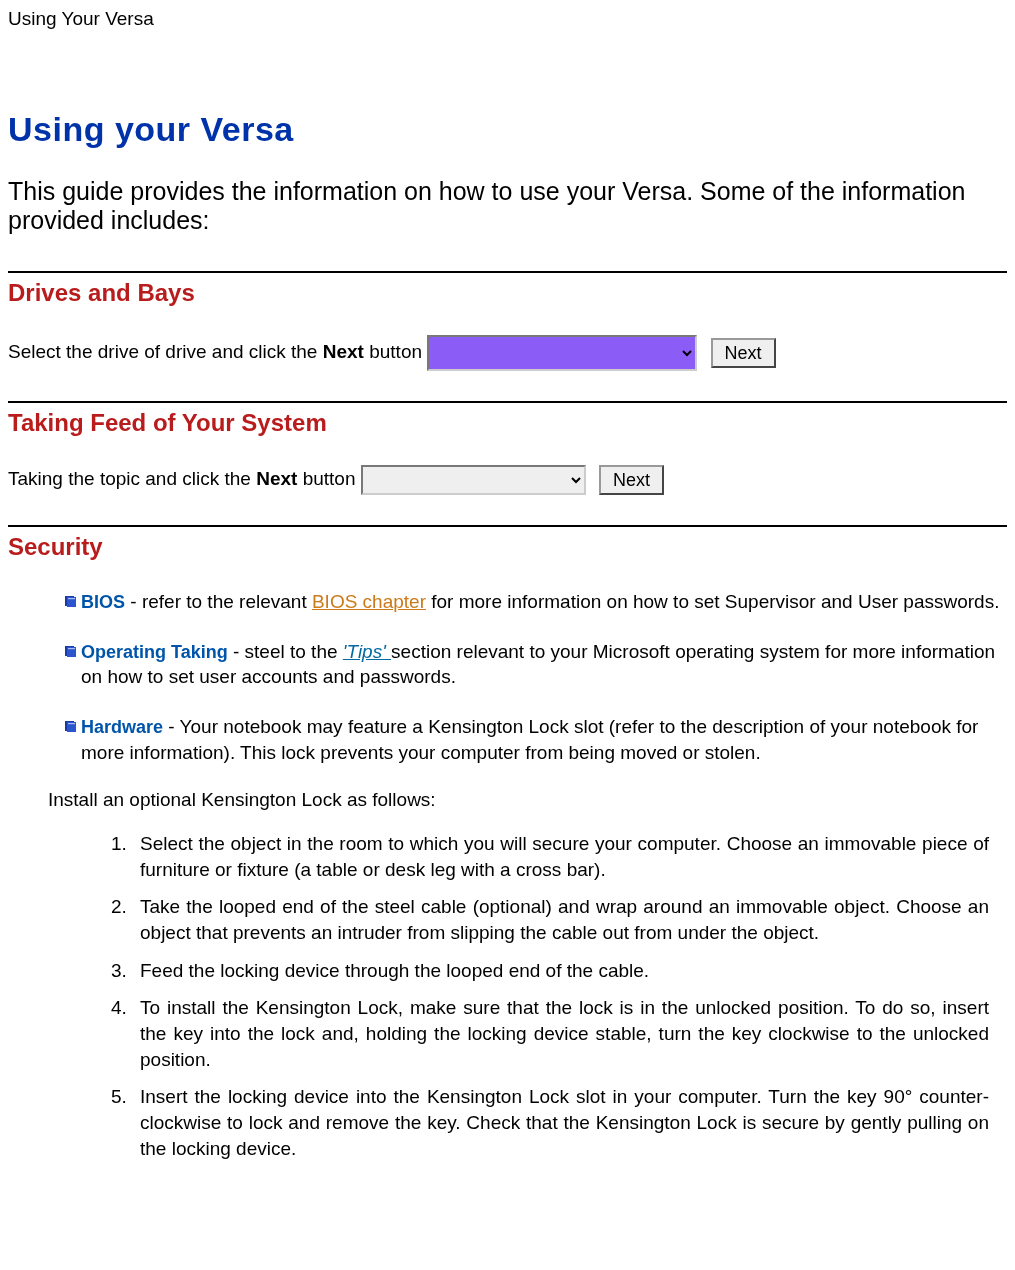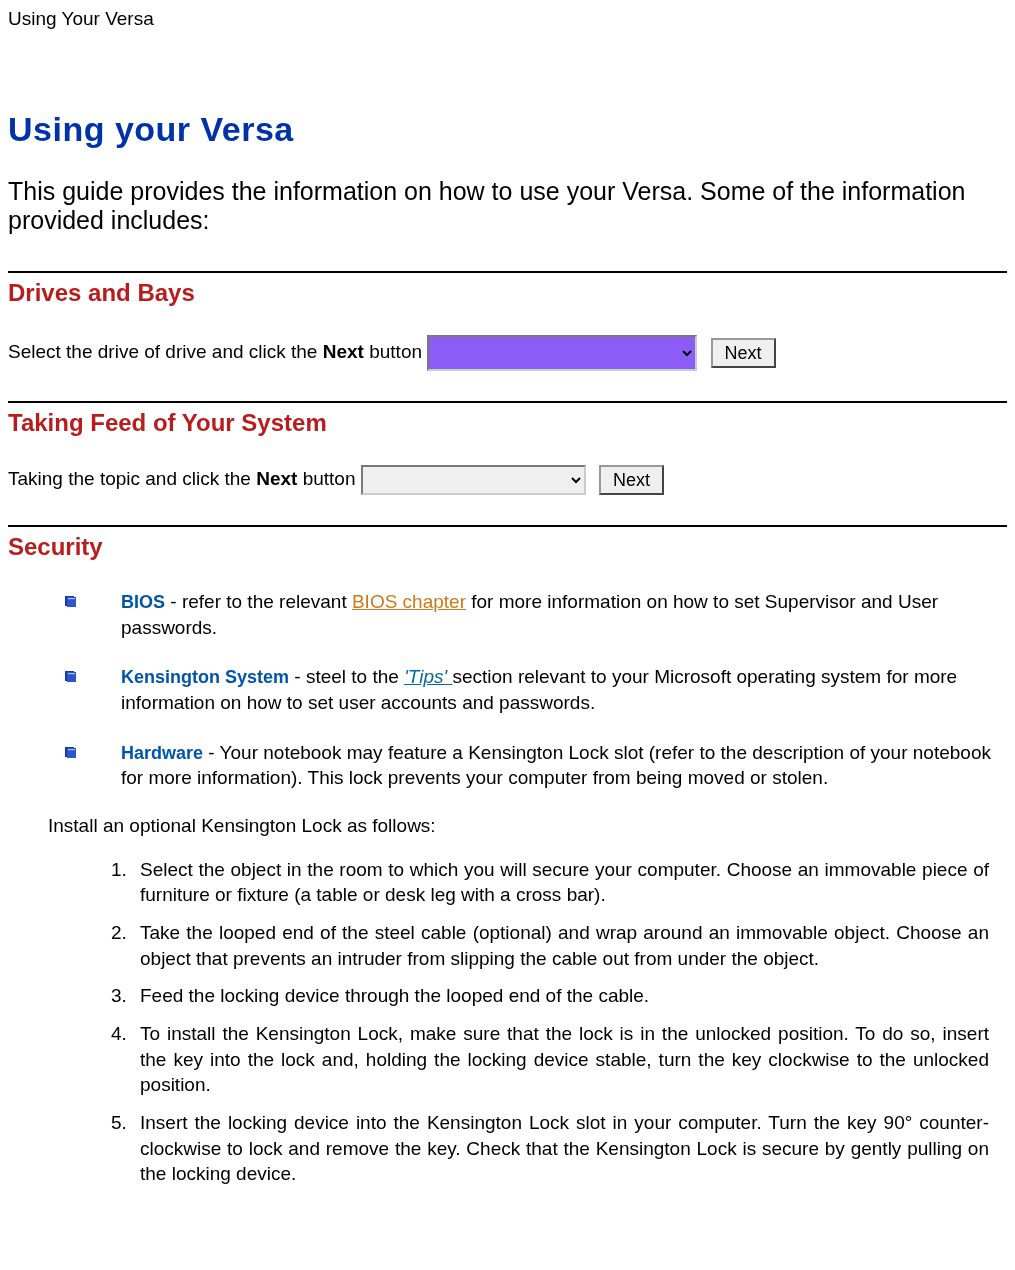--- a/index.html
+++ b/index.html
@@ -78,21 +78,20 @@
   }
   strong.bold {
     font-weight: bold;
   }
   .sec-item {
     display: flex;
     align-items: flex-start;
     margin: 0 0 24px 56px;
     font-size: 19px;
     line-height: 1.35;
-    gap: 40px;
   }
   .sec-item .bullet-icon {
     flex: 0 0 auto;
     width: 14px;
     height: 14px;
     margin: 5px 3px 0 0;
     display: inline-block;
   }
   .sec-item .bullet-icon svg { display:block; }
   .sec-item .content { flex: 1 1 auto; }
@@ -175,21 +174,21 @@
 
 <div class="sec-item">
   <span class="bullet-icon">
     <svg viewBox="0 0 14 14">
         <rect x="1" y="2" width="9" height="10" fill="#1a3aaa"></rect>
         <rect x="3" y="3" width="9" height="10" fill="#2a55cc"></rect>
         <rect x="4" y="4" width="7" height="1.2" fill="#fff" opacity="0.6"></rect>
       </svg>
   </span>
   <div class="content">
-    <span class="item-title">Kensington System</span><span> - steel to the </span><a href="#" class="link-italic">'Tips' </a><span>section relevant to your Microsoft operating system for more information on how to set user accounts and passwords.</span>
+    <span class="item-title">Operating Taking</span><span> - steel to the </span><a href="#" class="link-italic">'Tips' </a><span>section relevant to your Microsoft operating system for more information on how to set user accounts and passwords.</span>
   </div>
 </div>
 
 <div class="sec-item">
   <span class="bullet-icon">
     <svg viewBox="0 0 14 14">
         <rect x="1" y="2" width="9" height="10" fill="#1a3aaa"></rect>
         <rect x="3" y="3" width="9" height="10" fill="#2a55cc"></rect>
         <rect x="4" y="4" width="7" height="1.2" fill="#fff" opacity="0.6"></rect>
       </svg>

